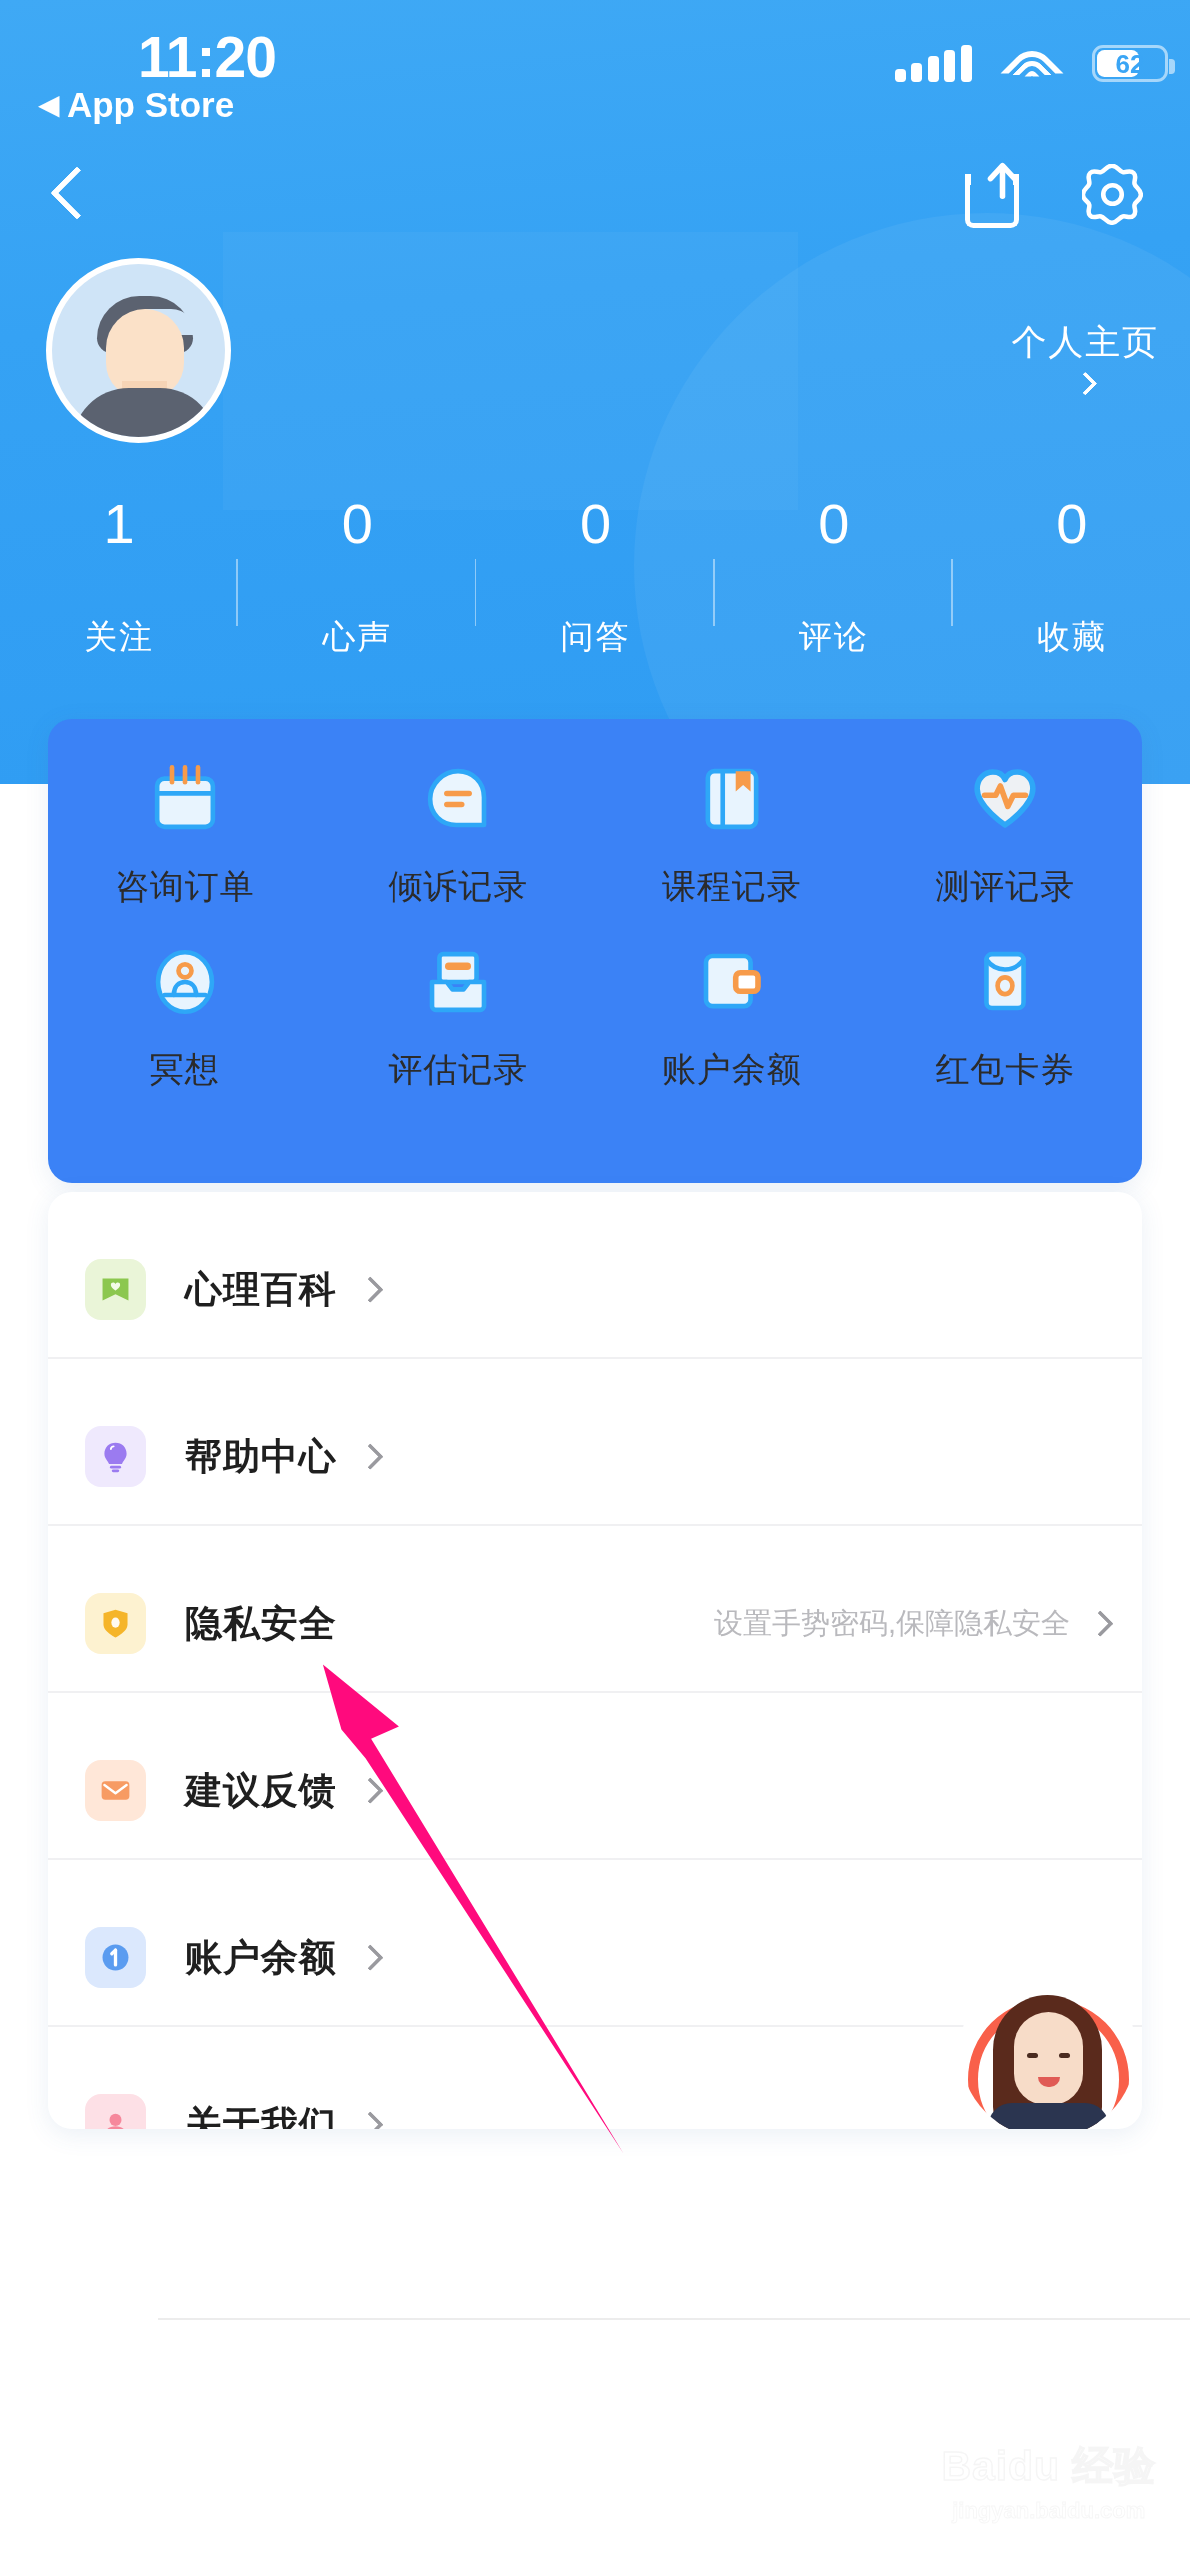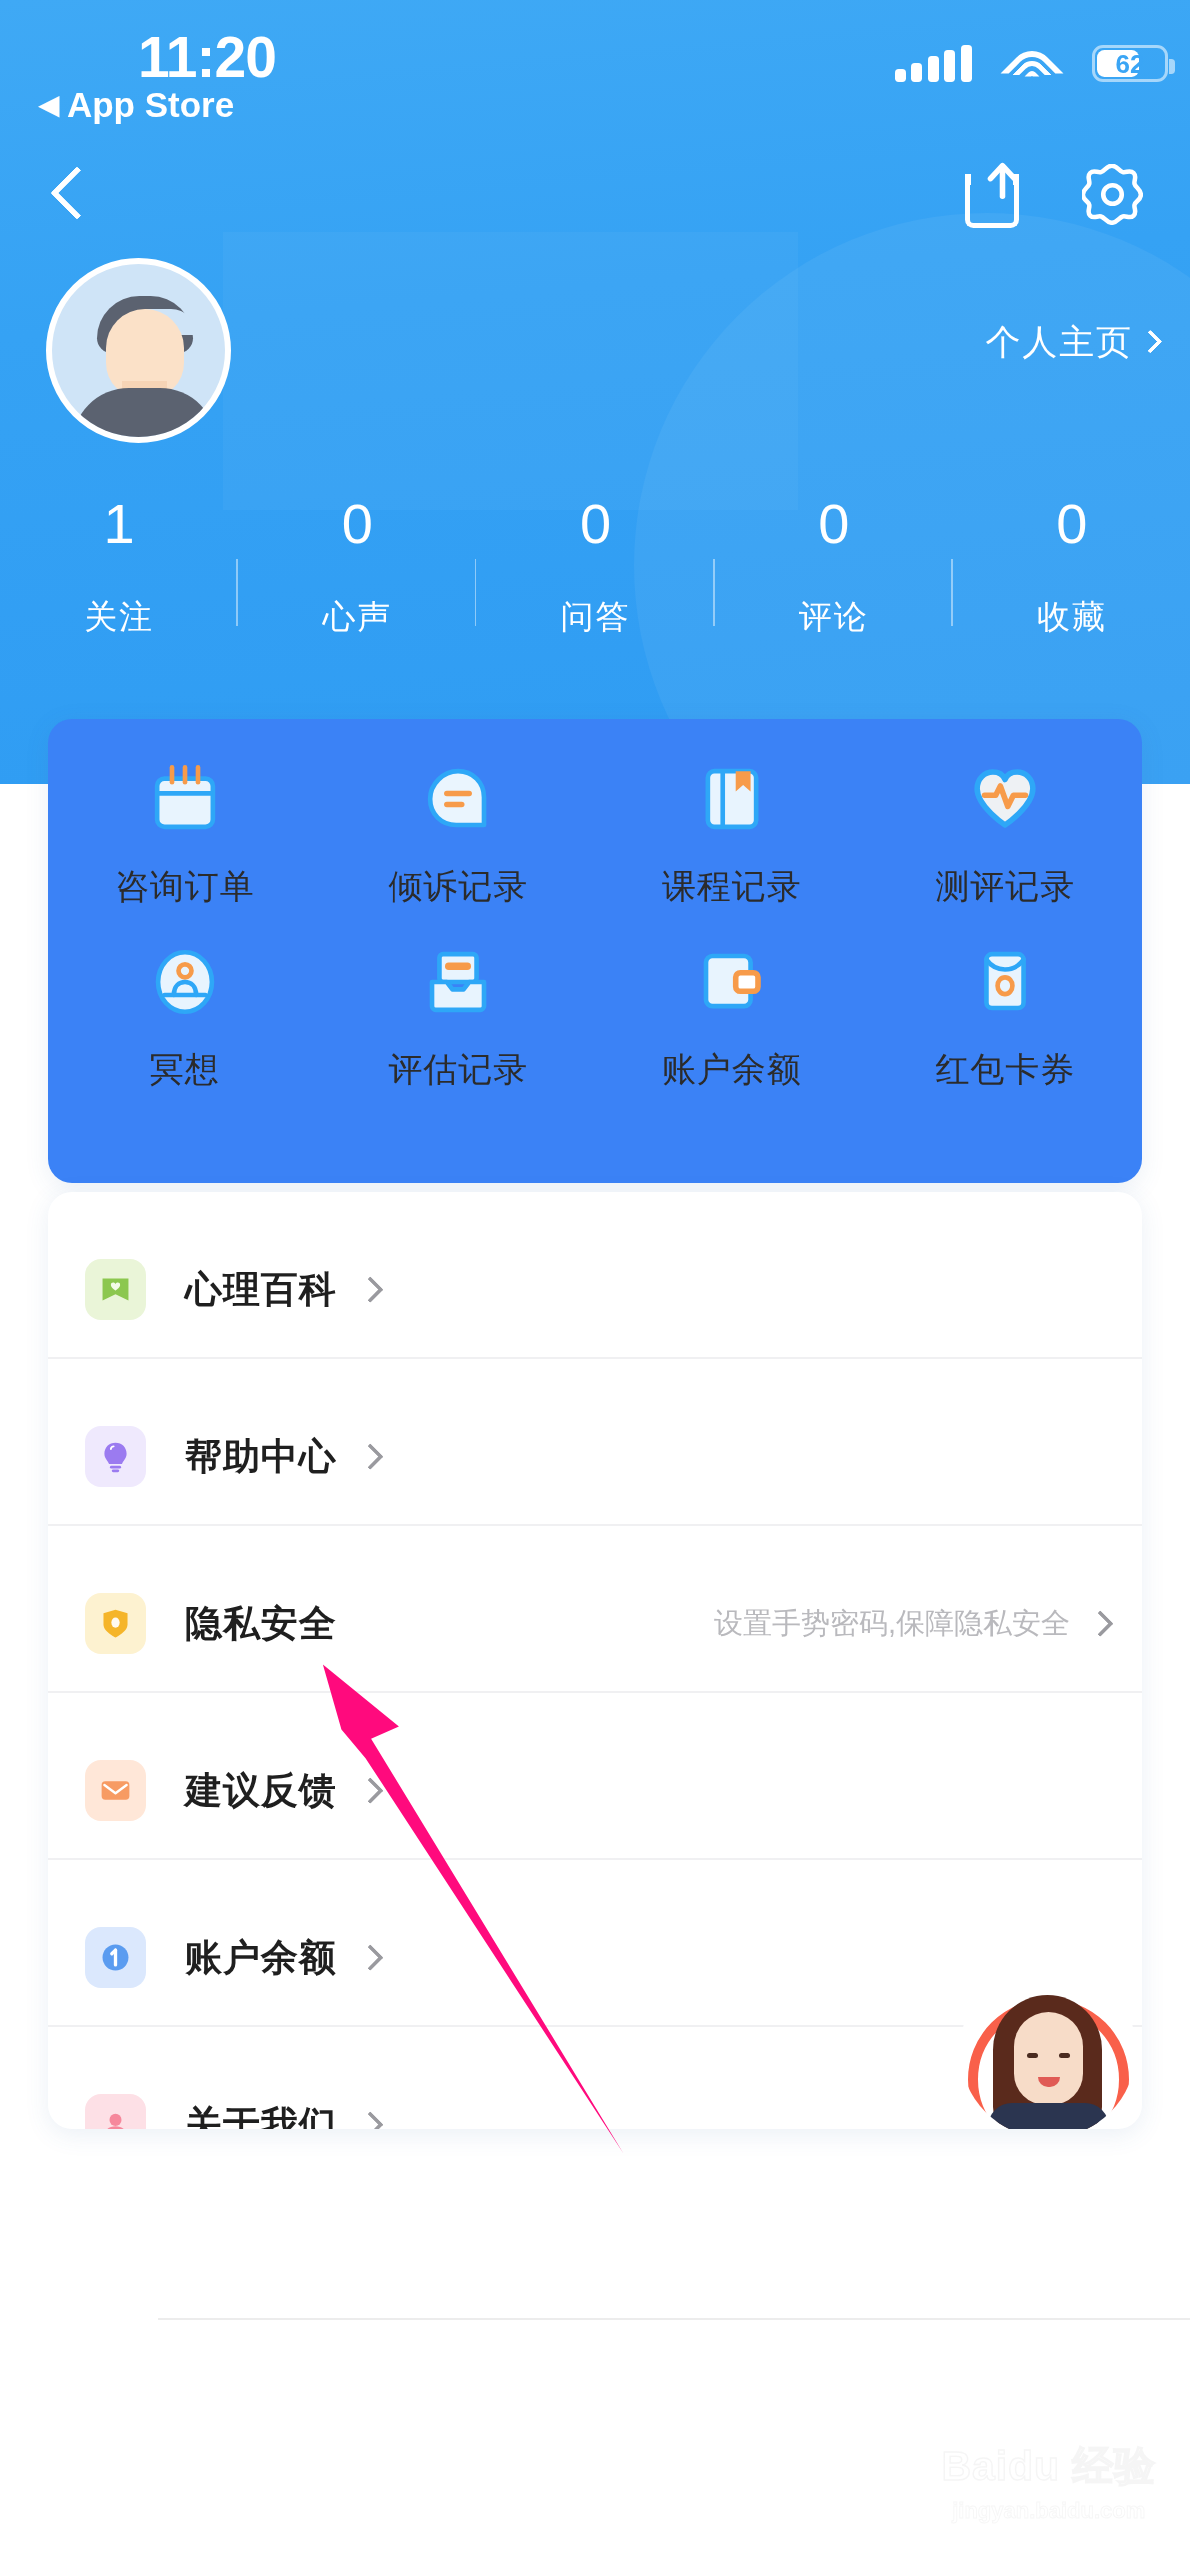--- a/index.html
+++ b/index.html
@@ -123,39 +123,39 @@
     position:absolute; left:20.4px; top:124px; width:145px; height:102px;
     background:#5b6270; border-radius:57px 57px 0 0;
   }
   .av-neck{
     position:absolute; left:70px; top:117px; width:45px; height:24px; background:#f6d4b6;
   }
 
   .homelink{
     position:absolute; right:32px; top:319px; z-index:5;
     color:#fff; font-size:35px; letter-spacing:1.9px;
-    display:flex; align-items:center; gap:9.3px; cursor:pointer;
+    display:flex; align-items:center; gap:9.3px; cursor:pointer;flex-direction:column;
   }
   .homelink .chev{
     width:16.7px; height:16.7px; border-top:4.6px solid #fff; border-right:4.6px solid #fff;
     transform:rotate(45deg); border-radius:1.9px; margin-bottom:2.8px;
   }
 
   
   .stats{
     position:absolute; left:0; top:496px; width:1191px; height:148px; z-index:5;
     display:flex;
   }
   .stat{
     flex:1; position:relative; color:#fff; text-align:center;
     display:flex; flex-direction:column; align-items:center; justify-content:flex-start;
     cursor:pointer;
   }
   .stat .num{ font-size:56px; font-weight:400; line-height:1; }
-  .stat .lbl{ font-size:33px; margin-top:43px; letter-spacing:1.9px; }
+  .stat .lbl{ font-size:33px; margin-top:63px; letter-spacing:1.9px; }
   .stat:not(:last-child):after{
     content:""; position:absolute; right:0; top:63px;
     width:1.9px; height:67px; background:rgba(255,255,255,.45);
   }
 
   
   .card-grid{
     position:absolute; left:48px; top:719px; width:1094px; height:464px;
     background:#3b82f6; border-radius:24px; z-index:5;
     box-shadow:0 5.6px 24px rgba(60,110,170,.10);

